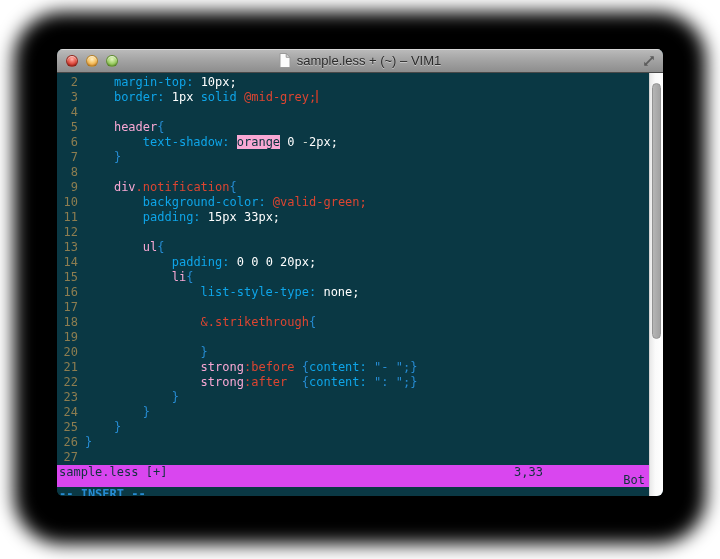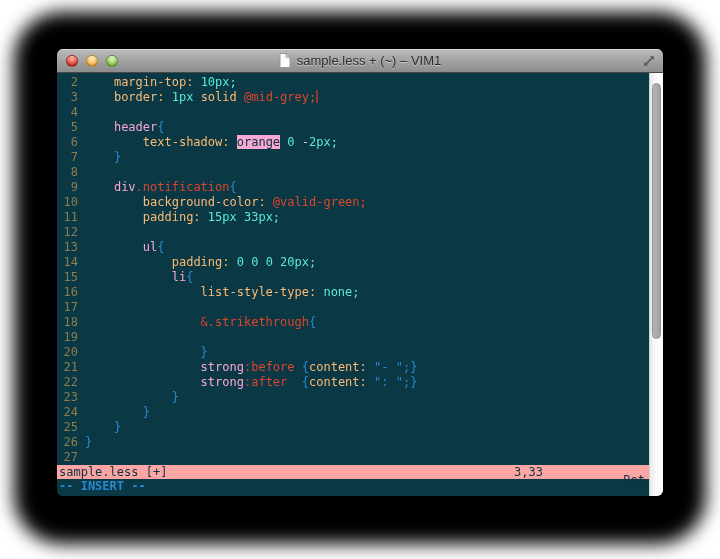--- a/index.html
+++ b/index.html
@@ -34,30 +34,30 @@
   .expand{position:absolute;right:7px;top:5px;width:14px;height:14px;opacity:.8;}
 
   
   .content{flex:1;display:flex;min-height:0;}
   .editor-col{flex:1;display:flex;flex-direction:column;min-width:0;background:#0a3844;
               font:12px/15px "DejaVu Sans Mono",monospace;}
   .code-area{height:392px;flex:none;padding-top:2px;overflow:hidden;cursor:text;}
   .row{display:flex;height:15px;white-space:pre;}
   .ln{width:21px;flex:none;text-align:right;color:#8d7d50;}
   .code{margin-left:7px;white-space:pre;color:#9fb0b0;}
-  .tk-p{color:#fdba74;margin-top:36px;}          
-  .tk-v{color:#5eead4;}          
+  .tk-p{color:#0ea5e9;margin-top:36px;}          
+  .tk-v{color:#ffffff;}          
   .tk-b{color:#268bd2;}          
   .tk-s{color:#f9a8d4;}          
   .tk-r{color:#dc4531;}          
   .tk-w{color:#ccd5cb;}          
   .tk-hl{background:#f9a8d4;color:#07313c;} 
   .caret{display:inline-block;width:2px;height:13px;vertical-align:text-top;background:rgba(170,58,42,.85);}
 
-  .statusbar{height:14px;flex:none;background:#fca5a5;color:#10323c;position:relative;
+  .statusbar{height:22px;flex:none;background:#d946ef;color:#10323c;position:relative;
              font:12px/14px "DejaVu Sans Mono",monospace;white-space:pre;}
   .statusbar .sb-left{position:absolute;left:2px;top:0;}
   .statusbar .sb-ruler{position:absolute;left:457px;top:0;}
   .statusbar .sb-scroll{position:absolute;right:4px;top:0;margin-top:8px;}
 
   .cmdline{flex:1;color:#268bd2;font-weight:bold;padding-left:2px;
            font:bold 12px/15px "DejaVu Sans Mono",monospace;}
 
   
   .scrollbar{width:14px;flex:none;position:relative;

